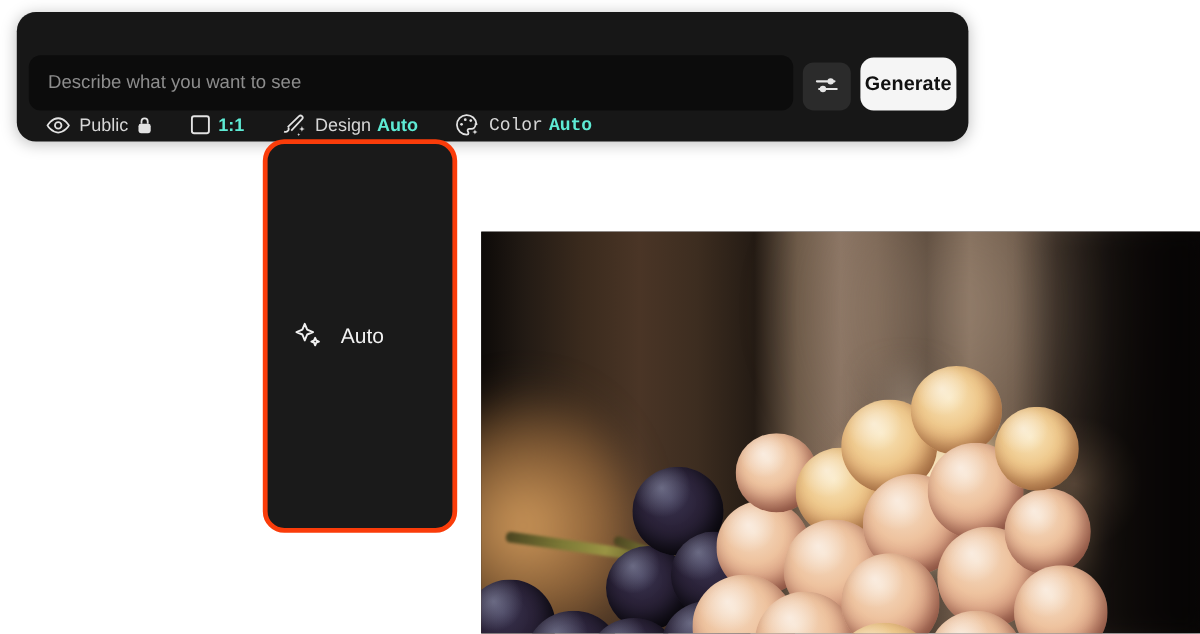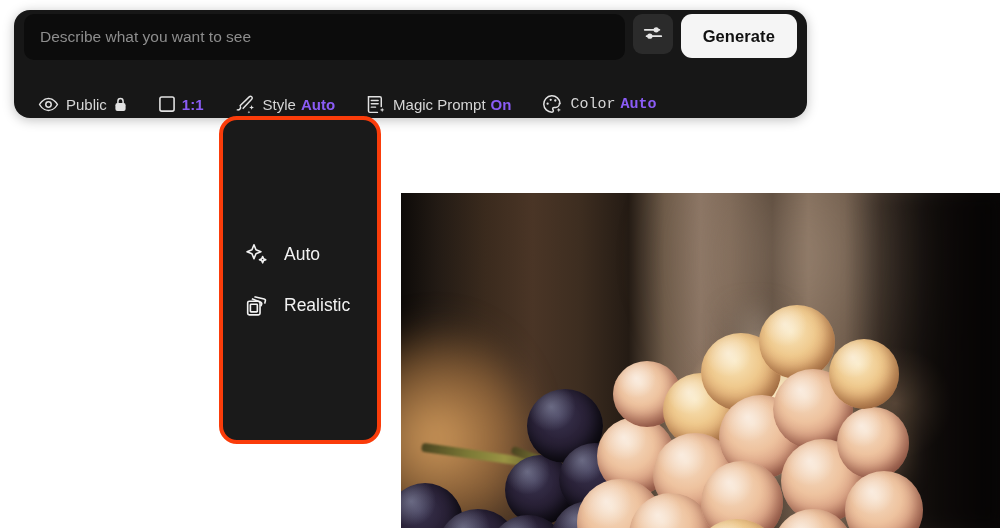--- a/index.html
+++ b/index.html
@@ -122,24 +122,24 @@
   .panel {
     position: absolute;
     left: 14px; top: 10px;
     width: 793px; height: 108px;
     background: #171717;
     border-radius: 16px;
     box-shadow: 0 2px 12px rgba(0,0,0,0.25);
   }
   .prompt-row {
     position: absolute;
-    left: 10px; top: 4px;
+    left: 10px; top: 24px;
     width: 773px; height: 58px;
     display: flex;
-    align-items: flex-start;
+    align-items: flex-end;
     gap: 8px;
   }
   .prompt-input {
     flex: 1 1 auto;
     height: 46px;
     background: #0c0c0c;
     border: none;
     border-radius: 10px;
     padding: 0 16px;
     color: #e8e8e8;
@@ -153,21 +153,21 @@
     width: 40px; height: 40px;
     background: #2b2b2b;
     border-radius: 9px;
     display: flex; align-items: center; justify-content: center;
     cursor: pointer;
     border: none;
   }
   .generate-btn {
     flex: 0 0 auto;
     height: 44px;
-    padding: 0 22px;
+    padding: 0 4px;
     background: #f5f5f5;
     color: #111;
     border: none;
     border-radius: 11px;
     font-size: 16.5px;
     font-weight: 600;
     font-family: "Liberation Sans", sans-serif;
     cursor: pointer;
     letter-spacing: 0.1px;
   }
@@ -189,21 +189,21 @@
     cursor: pointer;
     height: 30px;
     white-space: nowrap;
   }
   .opt:last-child { margin-right: 0; font-family: Liberation Mono, monospace; }
   .opt .lbl {
     color: #d6d6d6;
     font-size: 15px;
   }
   .opt .val {
-    color: #8b5cf6;
+    color: #5eead4;
     font-size: 15px;
     font-weight: 700;
     margin-left: -2px;
   }
   .opt svg { display: block; }
 
   
   .style-menu-wrap {
     position: absolute;
     left: 219px; top: 116px;
@@ -338,38 +338,24 @@
 
       <div class="opt">
         <span>
           <svg width="22" height="22" viewBox="0 0 24 24" fill="none" stroke="#e2e2e2" stroke-width="1.6" stroke-linejoin="round">
             <path d="M3 18.2c1.3.5 2.6.2 3.4-.6.9-.9 1-2.2.4-3.3"></path>
             <path d="M6.3 14.1 16.6 4.2a1.9 1.9 0 0 1 2.7 2.7L9.5 17.3"></path>
             <path d="M19.2 13.2l.7 1.9 1.9.7-1.9.7-.7 1.9-.7-1.9-1.9-.7 1.9-.7z" fill="#e2e2e2" stroke="none"></path>
             <path d="M16.3 19.4l.4 1.1 1.1.4-1.1.4-.4 1.1-.4-1.1-1.1-.4 1.1-.4z" fill="#e2e2e2" stroke="none"></path>
           </svg>
         </span>
-        <span class="lbl">Style</span>
+        <span class="lbl">Design</span>
         <span class="val">Auto</span>
       </div>
 
-      <div class="opt">
-        <span>
-          <svg width="21" height="21" viewBox="0 0 24 24" fill="none" stroke="#e2e2e2" stroke-width="1.7" stroke-linecap="round">
-            <path d="M4 3.2h13a1.6 1.6 0 0 1 1.6 1.6v9.6"></path>
-            <path d="M4 3.2v16.2a1.6 1.6 0 0 0 1.6 1.6h8.6"></path>
-            <line x1="7.2" y1="7.4" x2="15" y2="7.4"></line>
-            <line x1="7.2" y1="11.2" x2="15" y2="11.2"></line>
-            <line x1="7.2" y1="15" x2="12" y2="15"></line>
-            <path d="M19.6 15.6l.7 1.9 1.9.7-1.9.7-.7 1.9-.7-1.9-1.9-.7 1.9-.7z" fill="#e2e2e2" stroke="none"></path>
-          </svg>
-        </span>
-        <span class="lbl">Magic Prompt</span>
-        <span class="val">On</span>
-      </div>
 
       <div class="opt">
         <span>
           <svg width="22" height="22" viewBox="0 0 24 24" fill="none" stroke="#e2e2e2" stroke-width="1.6">
             <path d="M20.8 11.4A8.9 8.9 0 1 0 12 20.9c.9 0 1.5-.7 1.5-1.5 0-.4-.2-.8-.4-1.1-.3-.3-.4-.7-.4-1.1 0-.8.7-1.5 1.5-1.5h1.8c2.2 0 4-1.8 4-4.1 0-.1 0-.1 0-.2z"></path>
             <circle cx="7.2" cy="11.6" r="1.25" fill="#e2e2e2" stroke="none"></circle>
             <circle cx="10.6" cy="7.4" r="1.25" fill="#e2e2e2" stroke="none"></circle>
             <circle cx="15.6" cy="8.2" r="1.25" fill="#e2e2e2" stroke="none"></circle>
             <path d="M19.4 16.1l.65 1.75 1.75.65-1.75.65-.65 1.75-.65-1.75-1.75-.65 1.75-.65z" fill="#e2e2e2" stroke="none"></path>
           </svg>
@@ -388,31 +374,20 @@
         <span class="mi-icon">
           <svg width="26" height="26" viewBox="0 0 24 24" fill="none" stroke="#f2f2f2" stroke-width="1.5" stroke-linejoin="round">
             <path d="M9.2 2.6l1.85 4.55 4.55 1.85-4.55 1.85L9.2 15.4l-1.85-4.55L2.8 9l4.55-1.85z"></path>
             <path d="M17.2 13.4l.85 2.05 2.05.85-2.05.85-.85 2.05-.85-2.05-2.05-.85 2.05-.85z"></path>
           </svg>
         </span>
         <span class="mi-label">Auto</span>
       </div>
 
 
-      <div class="menu-item">
-        <span class="mi-icon">
-          <svg width="26" height="26" viewBox="0 0 24 24" fill="none" stroke="#f2f2f2" stroke-width="1.5" stroke-linejoin="round">
-            <path d="M9.6 3.4l9 2.1a1.5 1.5 0 0 1 1.1 1.8l-.6 2.5"></path>
-            <path d="M7.2 5.2l8.2 3.3a1.5 1.5 0 0 1 .85 1.95l-.7 1.8"></path>
-            <rect x="3.4" y="7.6" width="11.4" height="12.6" rx="1.5"></rect>
-            <rect x="5.9" y="10.4" width="6.4" height="7" rx="0.6"></rect>
-          </svg>
-        </span>
-        <span class="mi-label">Realistic</span>
-      </div>
 
 
 
 
     </div>
     <div class="style-menu-border"></div>
   </div>
 
 </div>
 

